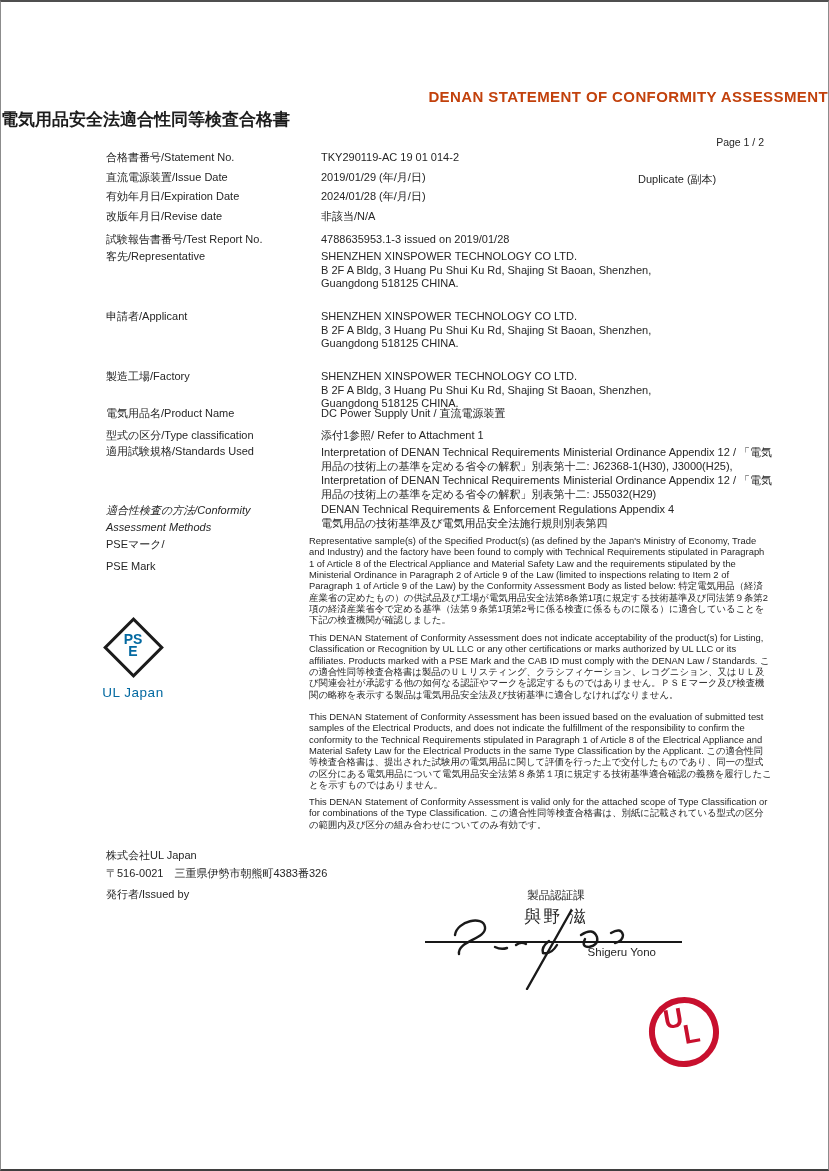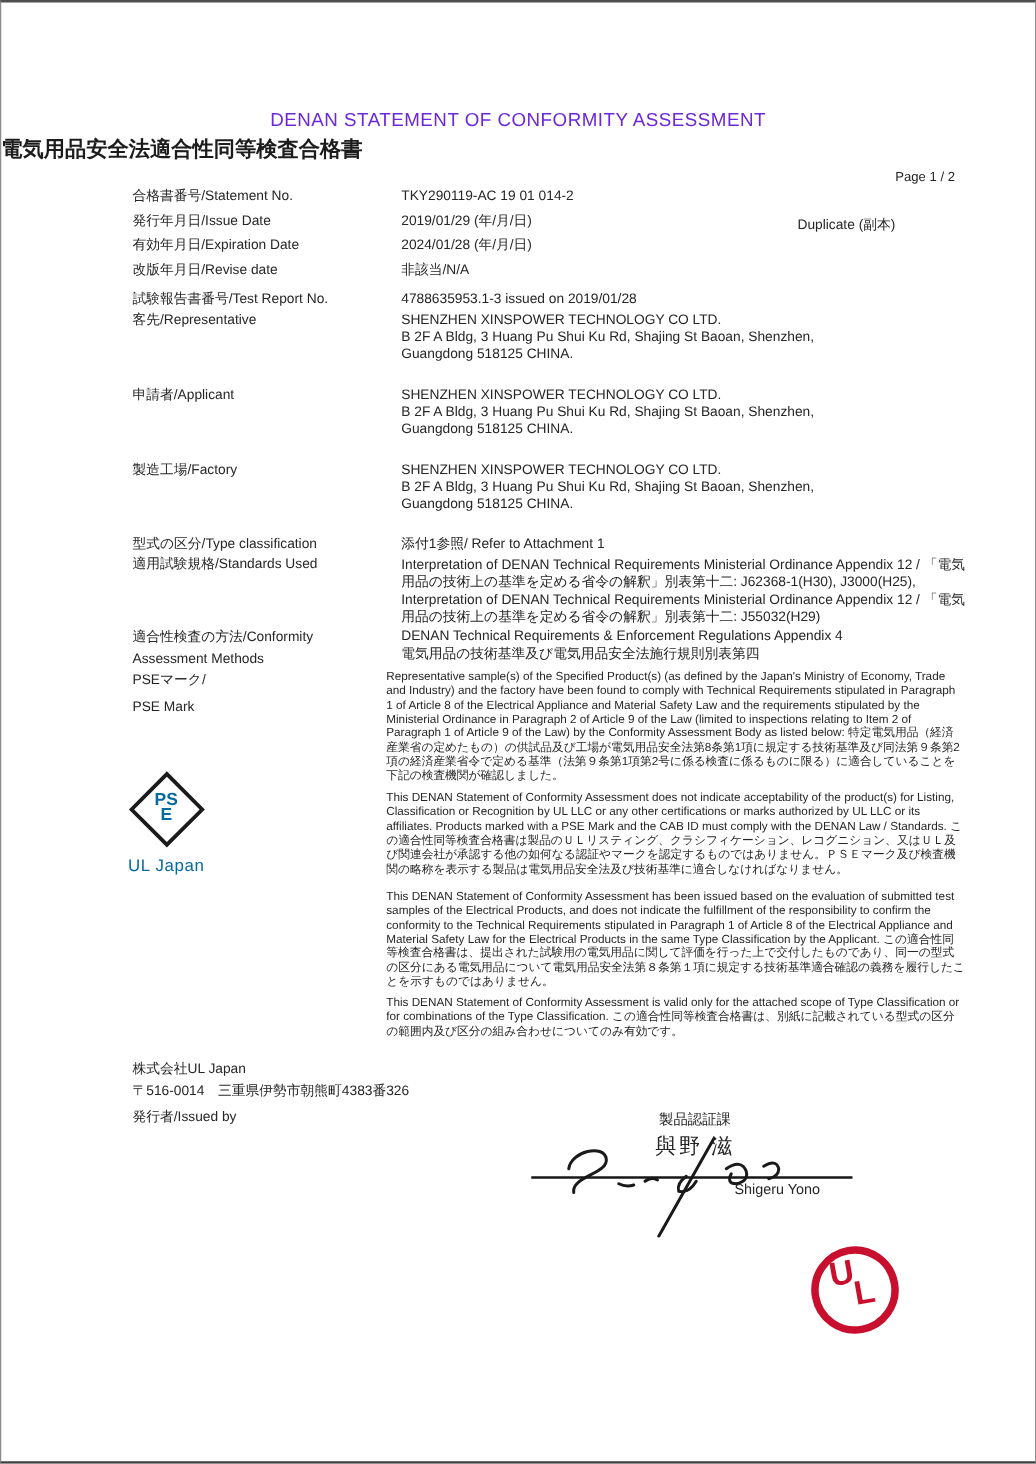--- a/index.html
+++ b/index.html
@@ -8,32 +8,32 @@
     width:829px;height:1171px;
     box-sizing:border-box;
     background:#ffffff;
     border:1px solid #8c8c8c;
     border-top:2px solid #4f4f4f;
     border-bottom:2px solid #3f3f3f;
     font-family:"Liberation Sans","DejaVu Sans",sans-serif;
     color:#262626;
     overflow:hidden;
   }
-  .title{position:absolute;top:86px;left:0;width:100%;text-align:center;
-         font-size:15px;font-weight:normal;letter-spacing:.4px;color:#6d28d9;}
+  .title{position:absolute;top:86px;left:0;width:100%;text-align:right;
+         font-size:15px;font-weight:bold;letter-spacing:.4px;color:#c2410c;}
   .subtitle{position:absolute;top:106px;left:0;width:100%;text-align:left;
          font-size:17px;font-weight:bold;color:#1c1c1c;}
   .page-indicator{position:absolute;top:134px;right:64px;font-size:10.5px;}
   .duplicate{position:absolute;top:170px;left:637px;font-size:11px;}
   .row{position:absolute;left:105px;width:672px;display:flex;
        font-size:11px;line-height:13.5px;}
   .row .lbl{width:215px;flex:none;white-space:pre-line;}
   .row .val{flex:1;white-space:pre-line;}
   .lh14{line-height:14px;}
-  .lbl-methods{line-height:17px;}
+  .lbl-methods{line-height:17px;font-style:italic;}
   .lbl-pse{line-height:21.5px;}
   .lbl-body{line-height:20.5px;}
   .val-body{line-height:17.5px;}
   .para{position:absolute;left:308px;width:463px;
         font-size:9.4px;line-height:11.35px;white-space:normal;}
   
   .pse{position:absolute;left:96px;top:612px;width:72px;text-align:center;color:#0369a1;}
   .pse-diamond{width:37px;height:37px;border:3px solid #1b1b1b;
                transform:rotate(45deg);margin:12px auto 0;}
   .pse-text{position:absolute;top:19px;left:0;width:100%;
@@ -62,21 +62,21 @@
   <div class="title">DENAN STATEMENT OF CONFORMITY ASSESSMENT</div>
   <div class="subtitle">電気用品安全法適合性同等検査合格書</div>
   <div class="page-indicator">Page 1 / 2</div>
   <div class="duplicate">Duplicate (副本)</div>
 
   <div class="row" style="top:149px">
     <div class="lbl">合格書番号/Statement No.</div>
     <div class="val">TKY290119-AC 19 01 014-2</div>
   </div>
   <div class="row" style="top:169px">
-    <div class="lbl">発行年月日/Issue Date</div>
+    <div class="lbl">直流電源装置/Issue Date</div>
     <div class="val">2019/01/29 (年/月/日)</div>
   </div>
   <div class="row" style="top:188px">
     <div class="lbl">有効年月日/Expiration Date</div>
     <div class="val">2024/01/28 (年/月/日)</div>
   </div>
   <div class="row" style="top:208px">
     <div class="lbl">改版年月日/Revise date</div>
     <div class="val">非該当/N/A</div>
   </div>
@@ -94,20 +94,24 @@
     <div class="lbl">申請者/Applicant</div>
     <div class="val">SHENZHEN XINSPOWER TECHNOLOGY CO LTD.
 B 2F A Bldg, 3 Huang Pu Shui Ku Rd, Shajing St Baoan, Shenzhen,
 Guangdong 518125 CHINA.</div>
   </div>
   <div class="row" style="top:368px">
     <div class="lbl">製造工場/Factory</div>
     <div class="val">SHENZHEN XINSPOWER TECHNOLOGY CO LTD.
 B 2F A Bldg, 3 Huang Pu Shui Ku Rd, Shajing St Baoan, Shenzhen,
 Guangdong 518125 CHINA.</div>
+  </div>
+  <div class="row" style="top:405px">
+    <div class="lbl">電気用品名/Product Name</div>
+    <div class="val">DC Power Supply Unit / 直流電源装置</div>
   </div>
   <div class="row" style="top:427px">
     <div class="lbl">型式の区分/Type classification</div>
     <div class="val">添付1参照/ Refer to Attachment 1</div>
   </div>
   <div class="row" style="top:443px">
     <div class="lbl">適用試験規格/Standards Used</div>
     <div class="val lh14">Interpretation of DENAN Technical Requirements Ministerial Ordinance Appendix 12 / 「電気用品の技術上の基準を定める省令の解釈」別表第十二: J62368-1(H30), J3000(H25), Interpretation of DENAN Technical Requirements Ministerial Ordinance Appendix 12 / 「電気用品の技術上の基準を定める省令の解釈」別表第十二: J55032(H29)</div>
   </div>
   <div class="row" style="top:500px">
@@ -130,21 +134,21 @@
     <div class="pse-diamond"></div>
     <div class="pse-text">
       <span>PS</span>
       <span>E</span>
     </div>
     <div class="pse-caption">UL Japan</div>
   </div>
 
   <div class="row" style="top:845px">
     <div class="val val-body">株式会社UL Japan
-〒516-0014　三重県伊勢市朝熊町4383番326</div>
+〒516-0021　三重県伊勢市朝熊町4383番326</div>
   </div>
   <div class="row" style="top:886px">
     <div class="lbl">発行者/Issued by</div>
   </div>
 
   <div class="sig-dept">製品認証課</div>
   <div class="sig-name-jp">與野 滋</div>
   <svg class="sig-svg" width="260" height="85">
     <g fill="none" stroke="#1a1a1a" stroke-width="2.4" stroke-linecap="round">
       <path d="M34,30 C36,16 62,10 64,22 C66,34 36,36 38,49"></path>

